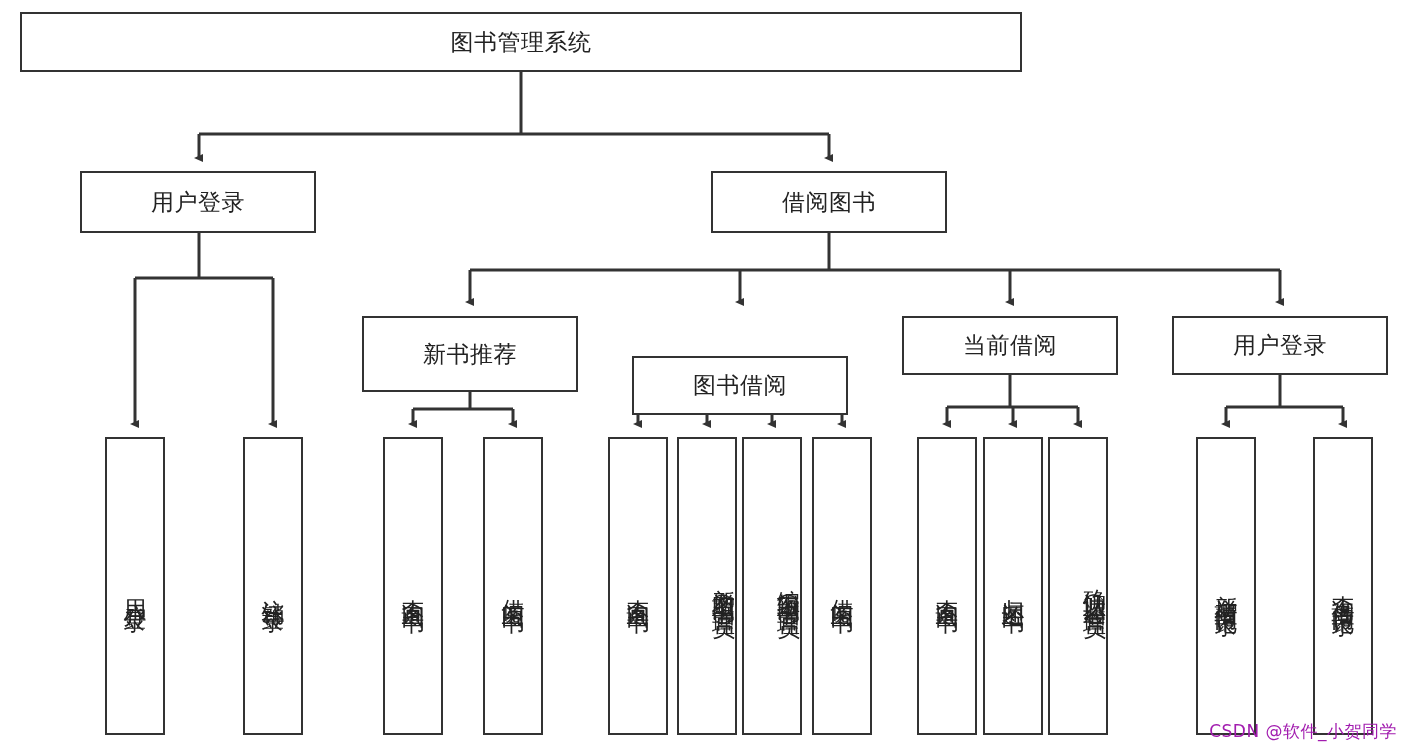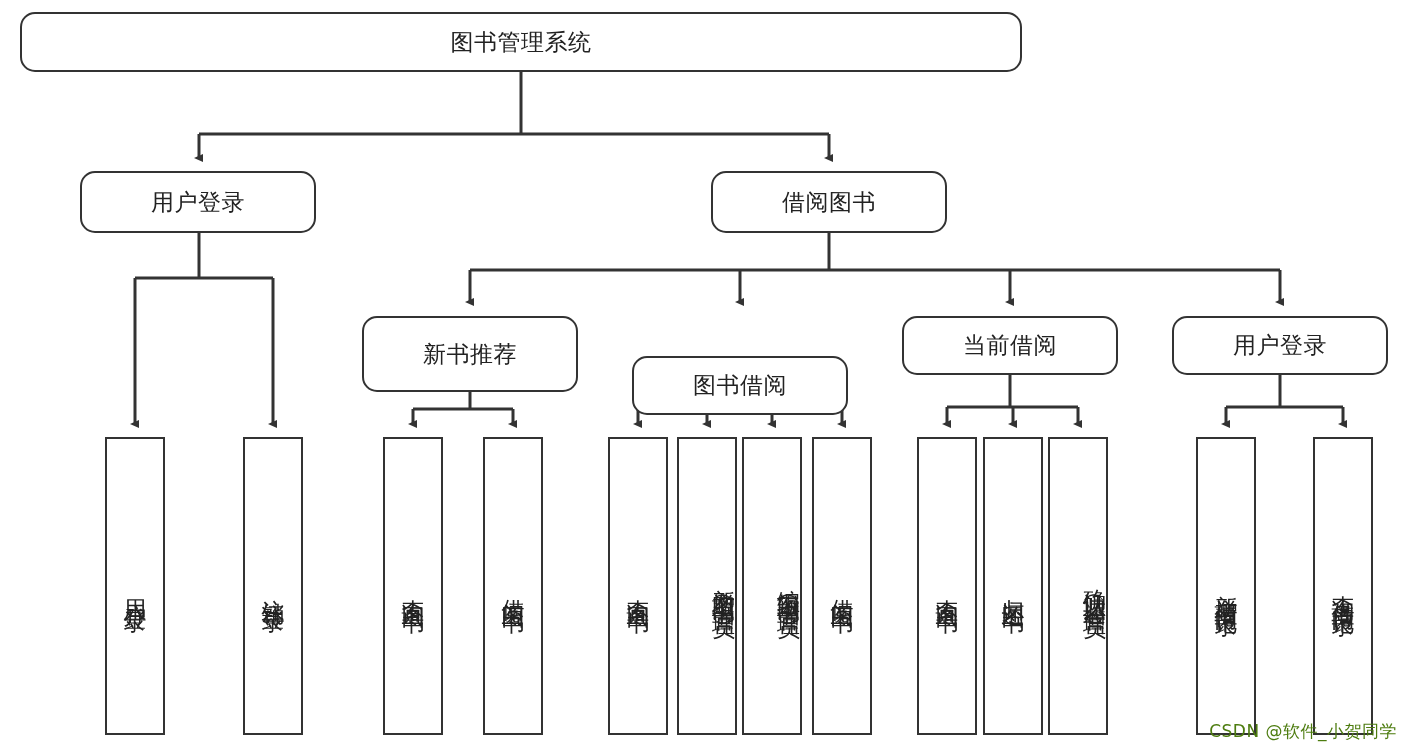--- a/index.html
+++ b/index.html
@@ -31,21 +31,20 @@
     border: 2px solid #333333;
     background: #ffffff;
     display: flex;
     align-items: center;
     justify-content: center;
     color: #222222;
   }
   .node.horiz {
     font-size: 23px;
     letter-spacing: 0.5px;
-    border-radius: 15px;
   }
   .node.vert {
     writing-mode: vertical-rl;
     text-orientation: upright;
     font-size: 23px;
     letter-spacing: 4px;
     padding-top: 6px;
     align-items: flex-start;
     justify-content: center;
     line-height: 1;
@@ -56,21 +55,21 @@
     white-space: nowrap;
   }
   .node.vert.top-align {
     align-items: flex-start;
   }
   .watermark {
     position: absolute;
     right: 8px;
     bottom: 4px;
     font-size: 17px;
-    color: #4d7c0f;
+    color: #a21caf;
     white-space: nowrap;
     letter-spacing: 0.5px;
   }
 </style>
 </head>
 <body>
 
 <div id="canvas">
 
   <svg class="edges" viewBox="0 0 1405 747">

